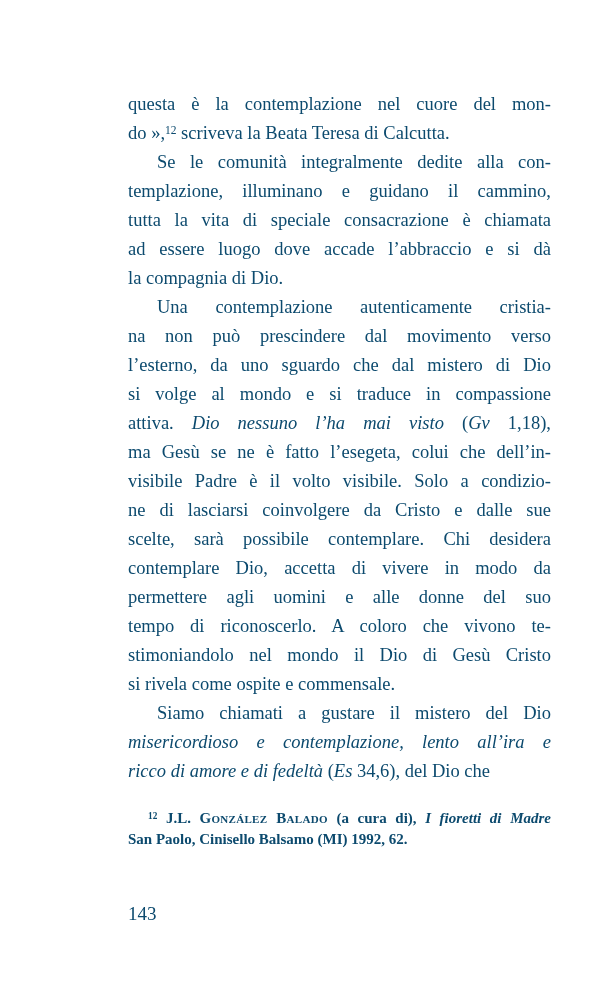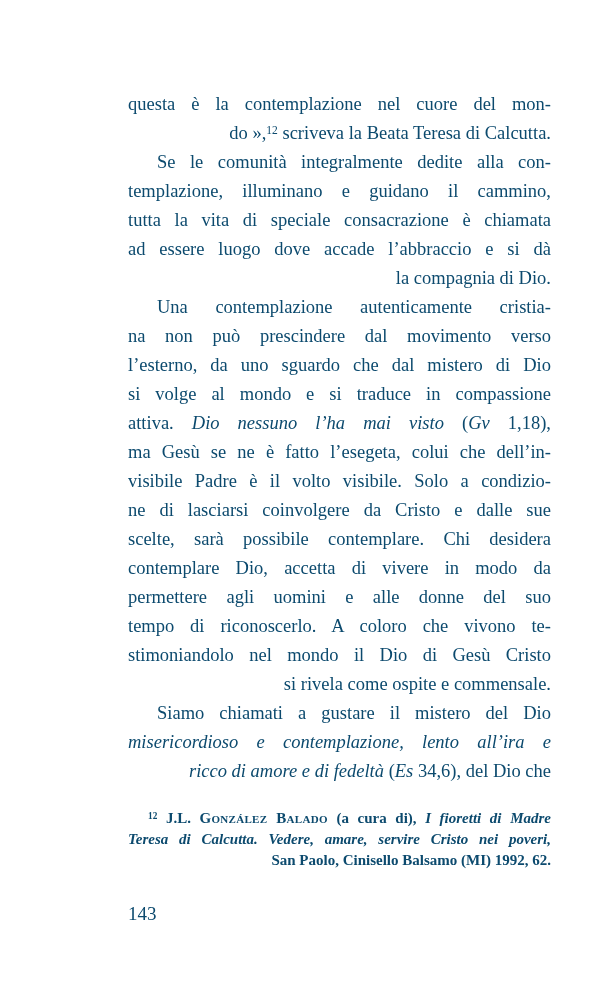--- a/index.html
+++ b/index.html
@@ -26,21 +26,21 @@
   }
   .body-text .text-line {
     height: 29px;
     line-height: 29px;
   }
   .text-line.justify {
     text-align: justify;
     text-align-last: justify;
   }
   .text-line.nojustify {
-    text-align: right;
+    text-align: left;
   }
   .body-text .text-line.indent {
     text-indent: 29px;
   }
   .italic { font-style: italic; }
   .sup {
     font-size: 62%;
     position: relative;
     top: -0.42em;
   }
@@ -98,17 +98,16 @@
       <div class="text-line justify"><span>permettere agli uomini e alle donne del suo</span></div>
       <div class="text-line justify"><span>tempo di riconoscerlo. A coloro che vivono te-</span></div>
       <div class="text-line justify"><span>stimoniandolo nel mondo il Dio di Gesù Cristo</span></div>
       <div class="text-line nojustify"><span>si rivela come ospite e commensale.</span></div>
       <div class="text-line justify indent"><span>Siamo chiamati a gustare il mistero del Dio</span></div>
       <div class="text-line justify"><span class="italic">misericordioso e contemplazione, lento all’ira e</span></div>
       <div class="text-line nojustify"><span class="italic">ricco di amore e di fedeltà</span><span> (</span><span class="italic">Es</span><span> 34,6), del Dio che</span></div>
     </div>
   <div class="footnote">
       <div class="text-line justify indent"><span class="sup">12</span><span> J.L. </span><span class="smallcaps">González Balado</span><span> (a cura di), </span><span class="italic">I fioretti di Madre</span></div>
-      <div class="text-line justify"><span class="italic">Teresa di Calcutta. Vedere, amare, servire Cristo nei poveri,</span></div>
       <div class="text-line nojustify"><span>San Paolo, Cinisello Balsamo (MI) 1992, 62.</span></div>
     </div>
   <div class="page-number">143</div>
 </div>
 
 </body></html>

